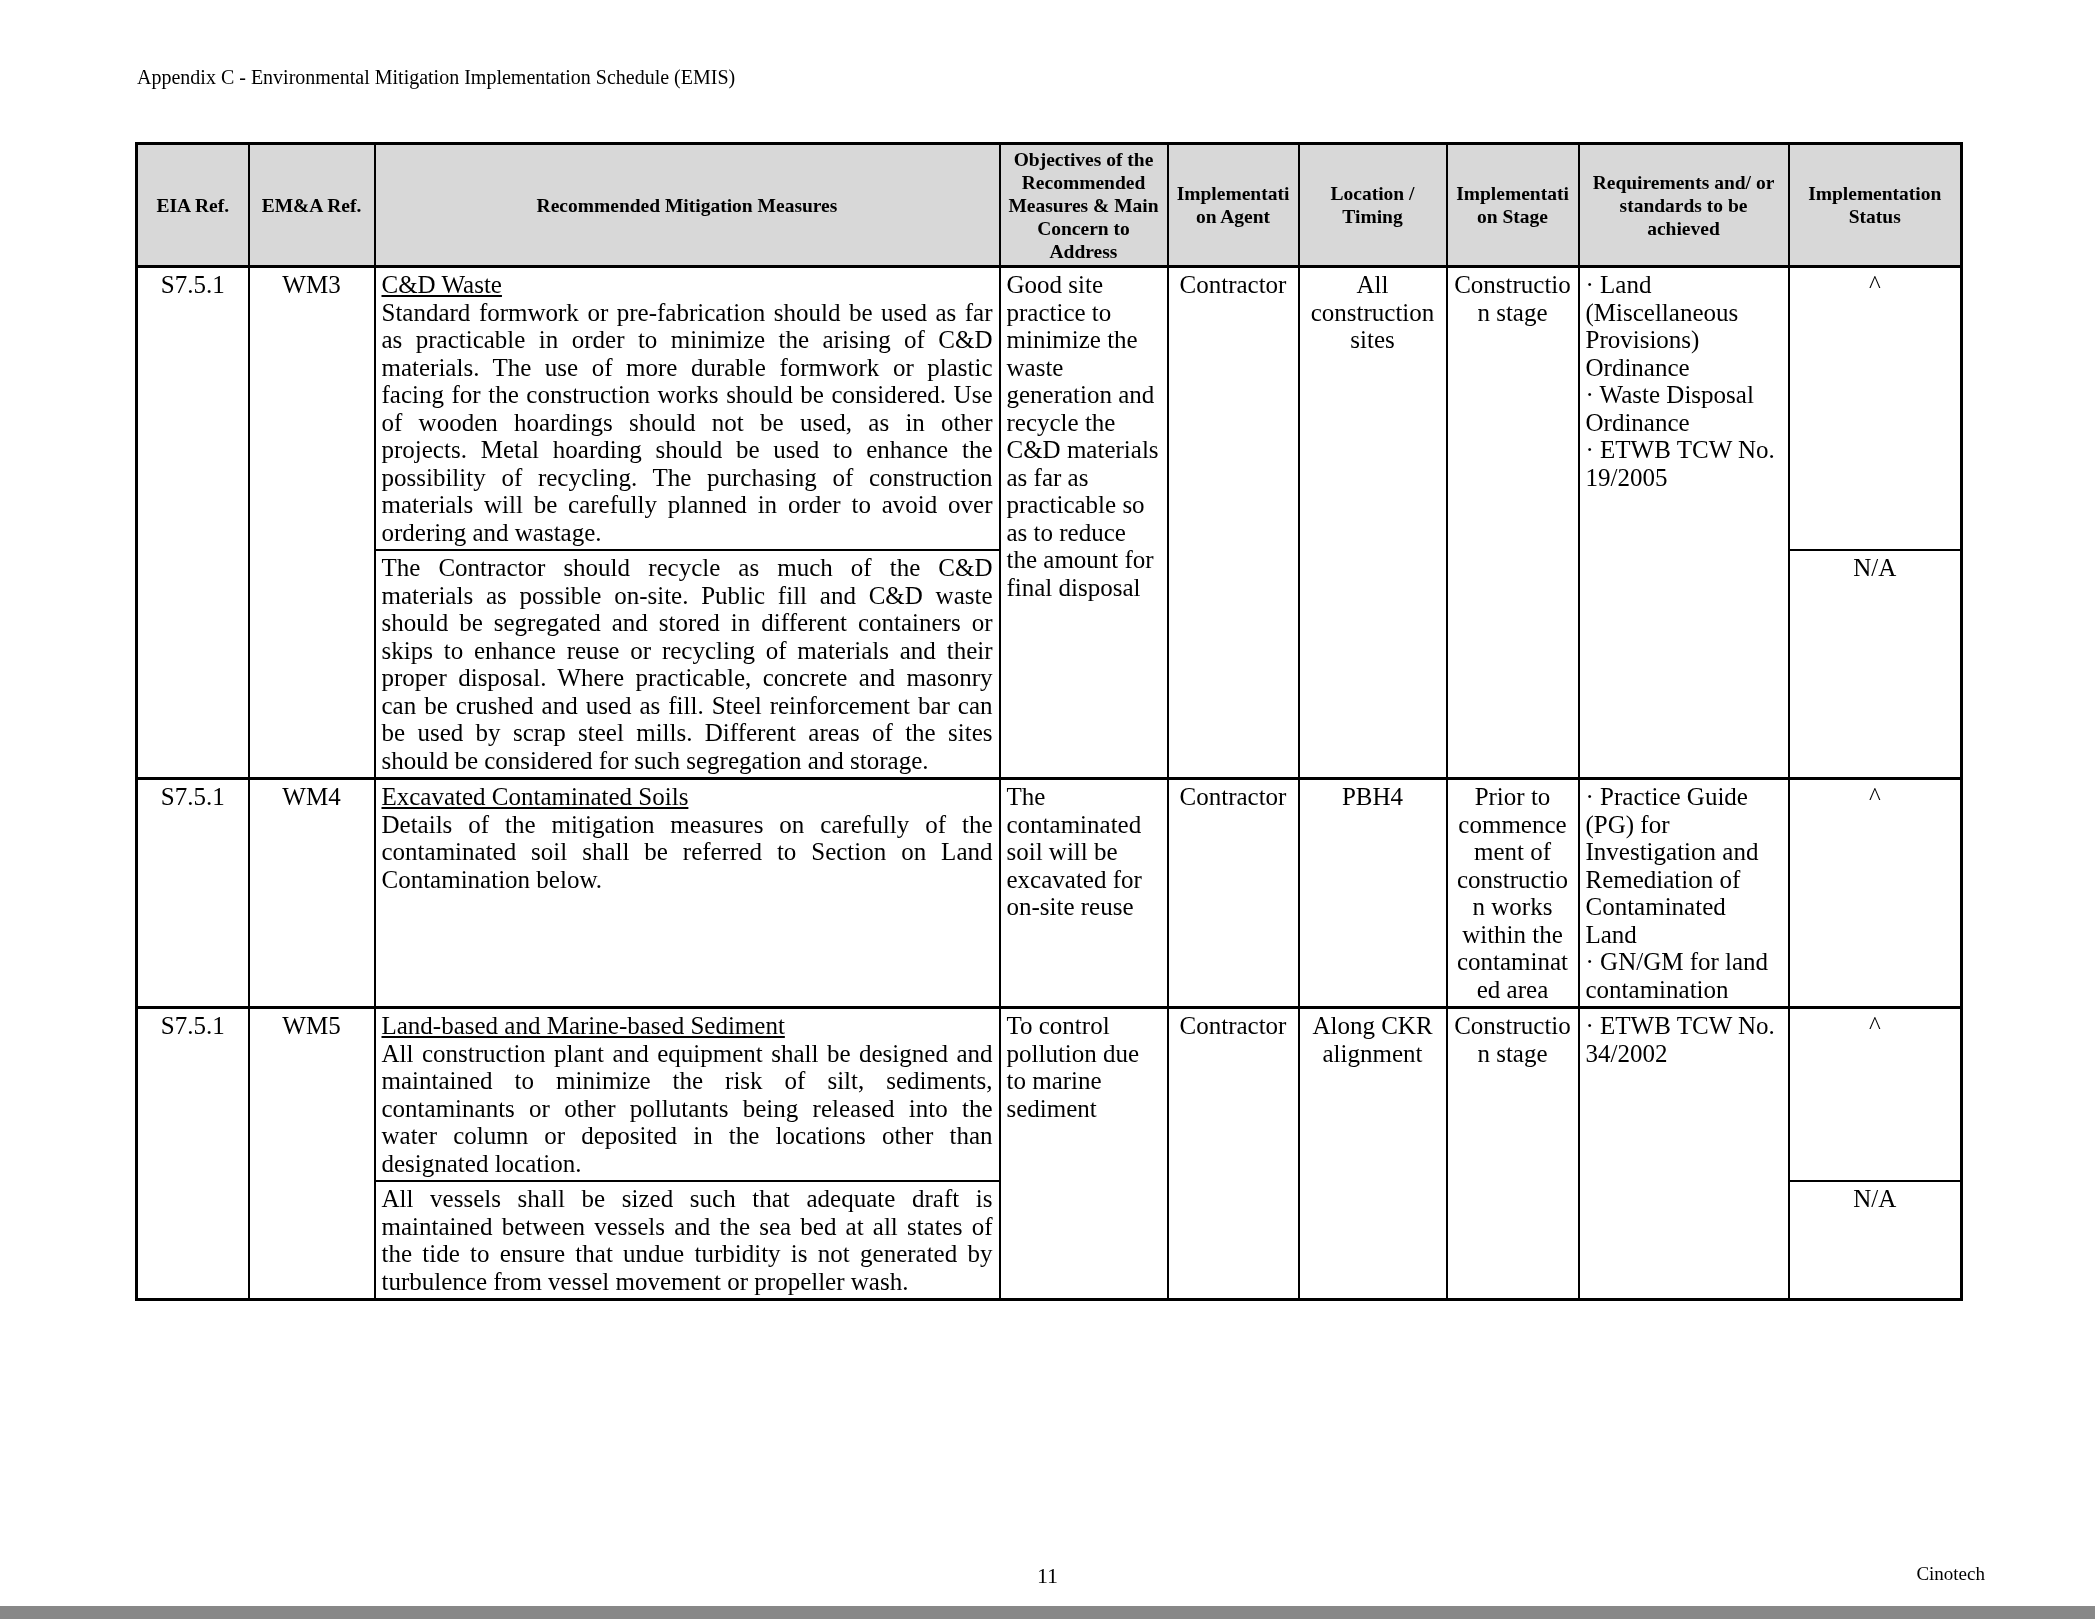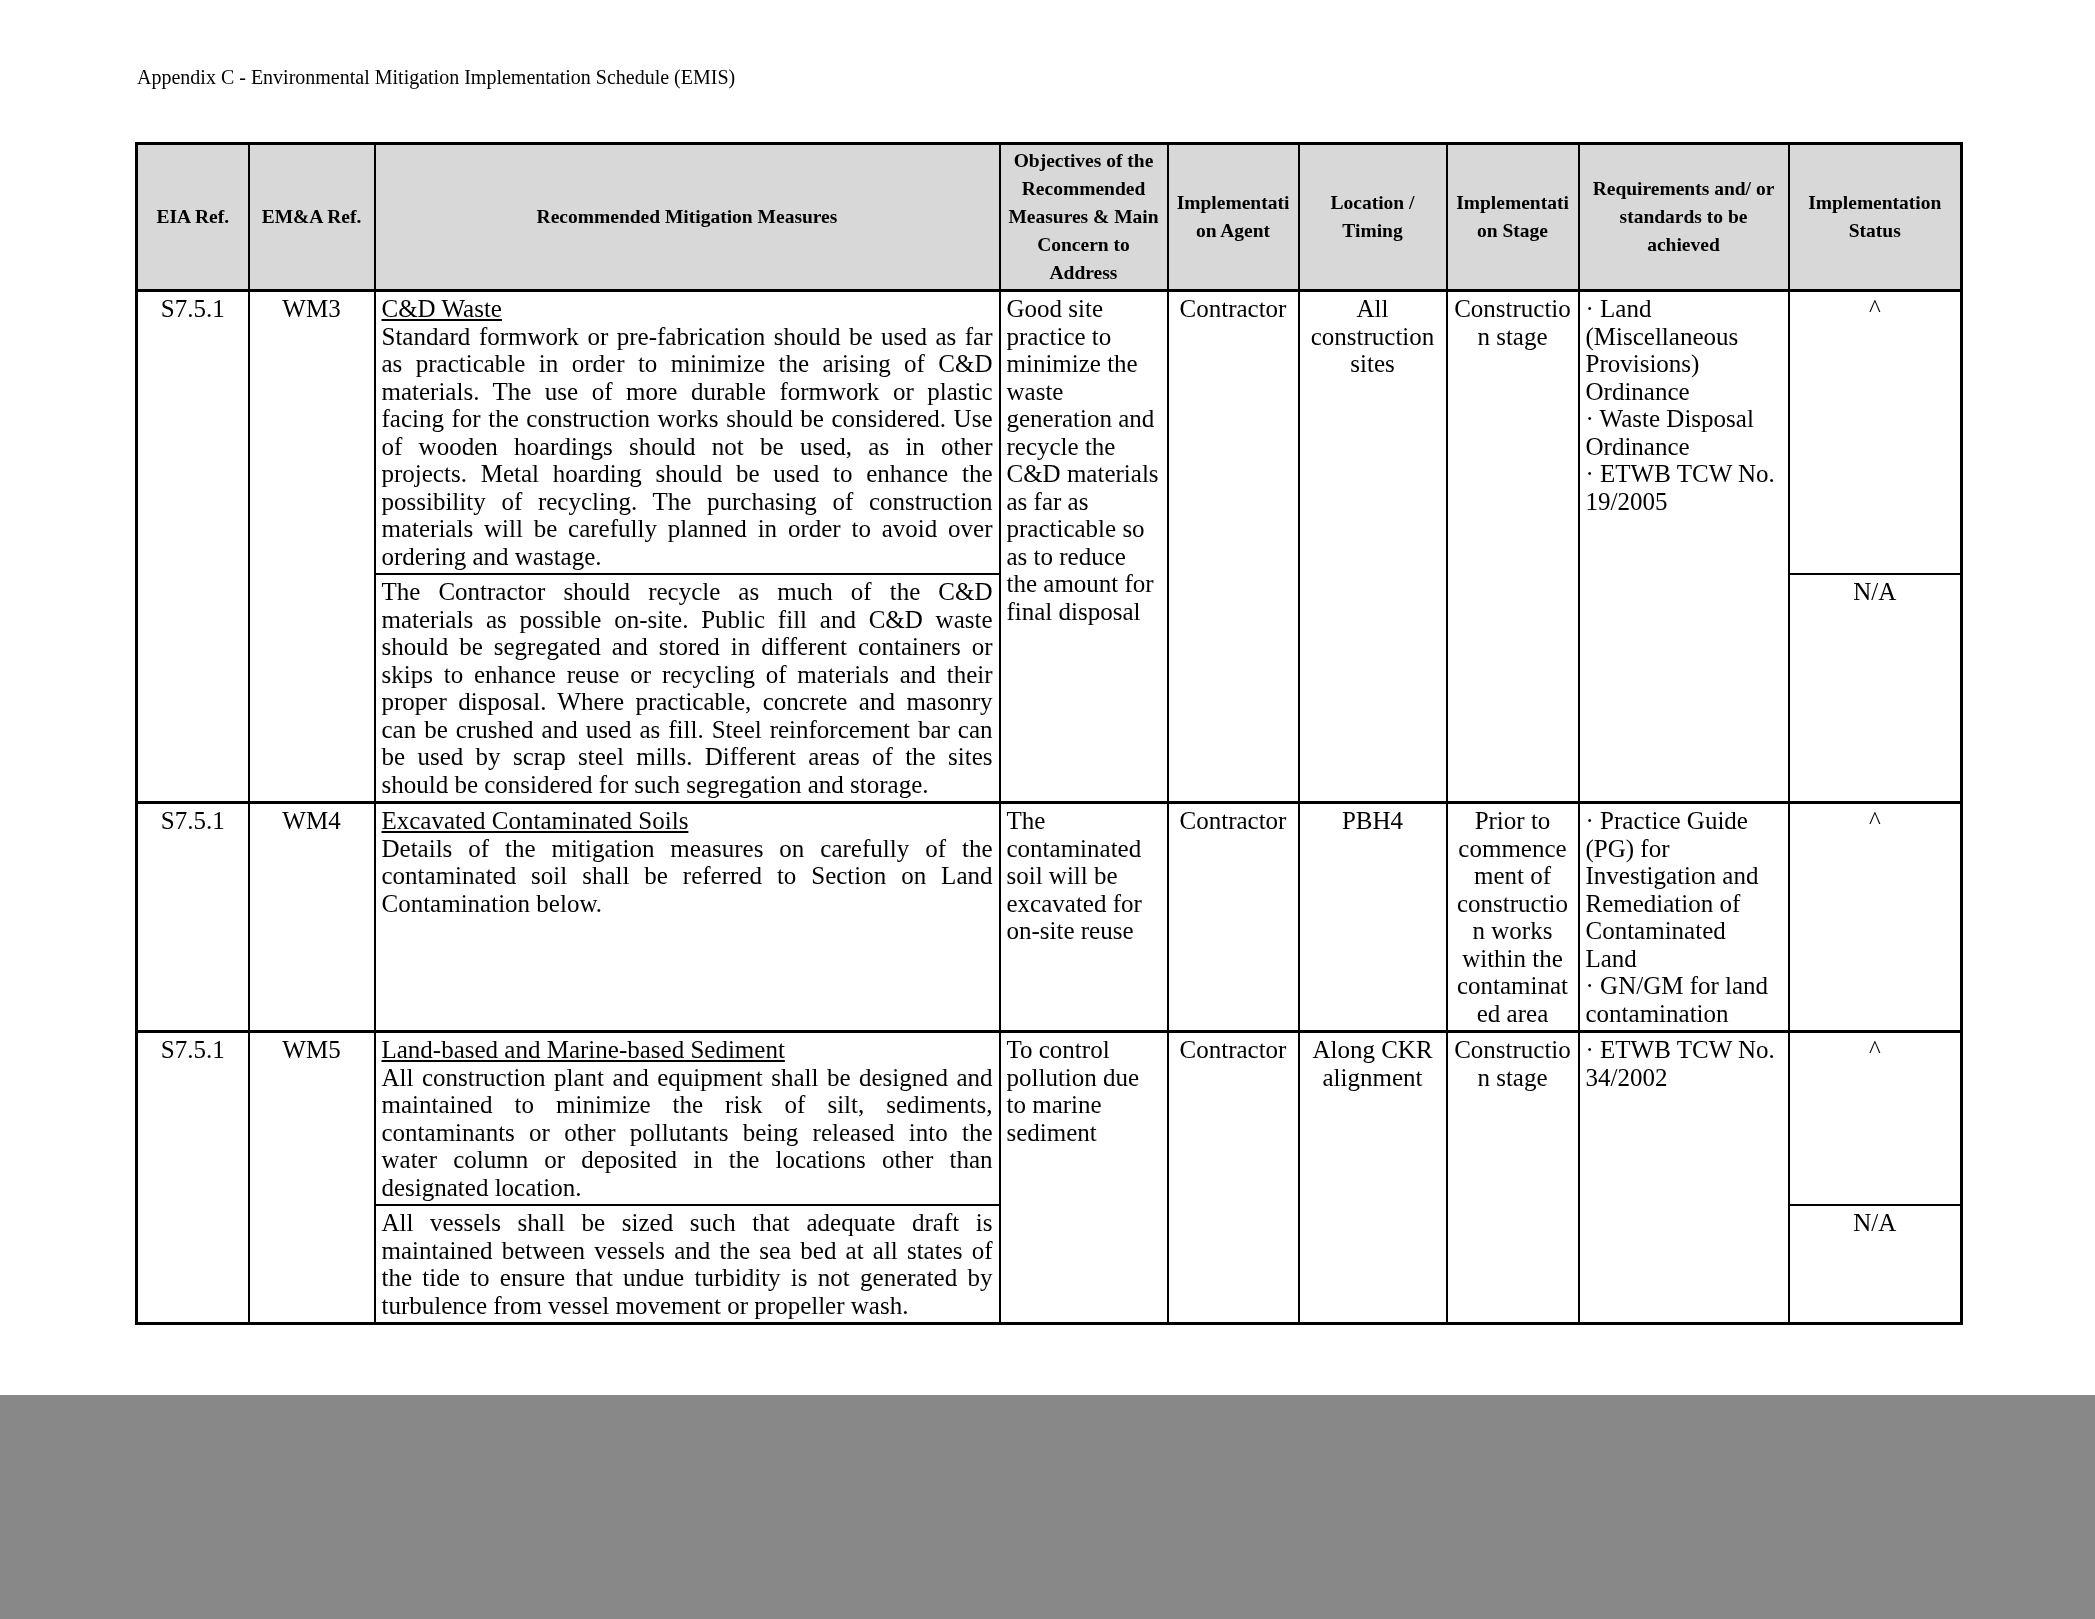--- a/index.html
+++ b/index.html
@@ -1,20 +1,20 @@
 <!DOCTYPE html>
 <html><head>
 <meta charset="utf-8">
 <style>
   * { margin: 0; padding: 0; box-sizing: border-box; }
   html, body { background: #888; }
   .page {
     position: relative;
     width: 2095px;
-    height: 1395px;
+    height: 1606px;
     background: #ffffff;
     font-family: "Liberation Serif", "DejaVu Serif", serif;
     color: #000000;
     overflow: hidden;
   }
   .doc-header {
     position: absolute;
     left: 137px;
     top: 66px;
     font-size: 20px;
@@ -29,21 +29,21 @@
     table-layout: fixed;
     border: 3px solid #000;
   }
   table.emis th {
     background: #d8d8d8;
     border: 2px solid #000;
     border-top: 3px solid #000;
     border-bottom: 3px solid #000;
     font-weight: bold;
     font-size: 19.5px;
-    line-height: 28px;
+    line-height: 23px;
     vertical-align: middle;
     padding: 2px 4px;
     overflow-wrap: break-word;
     word-break: break-word;
   }
   table.emis td {
     border: 2px solid #000;
     vertical-align: top;
     font-size: 25px;
     line-height: 27.5px;

